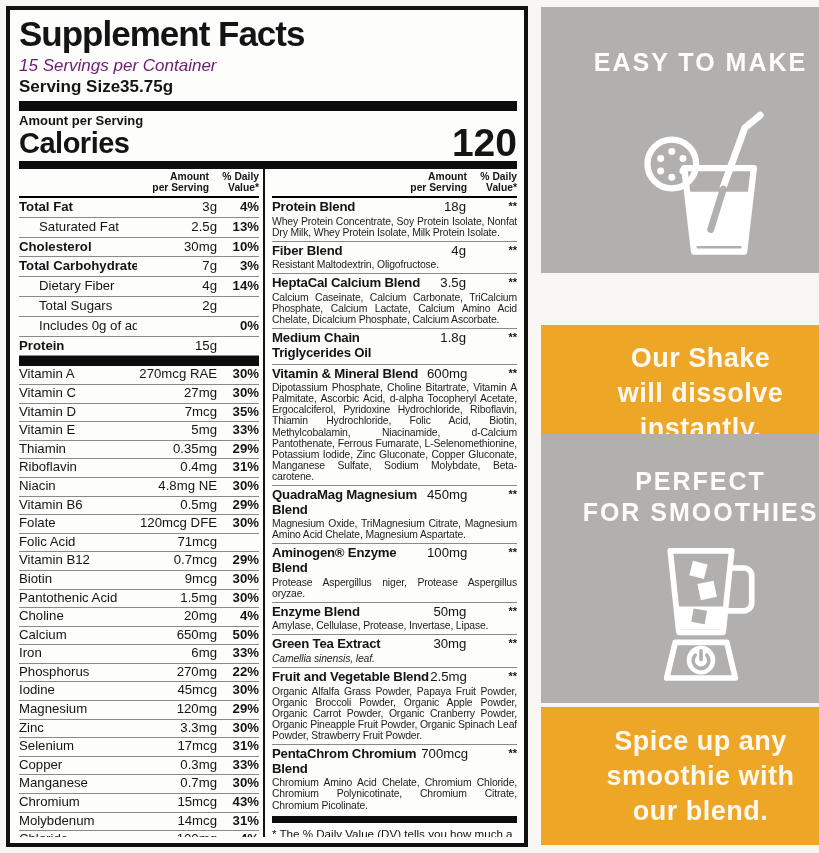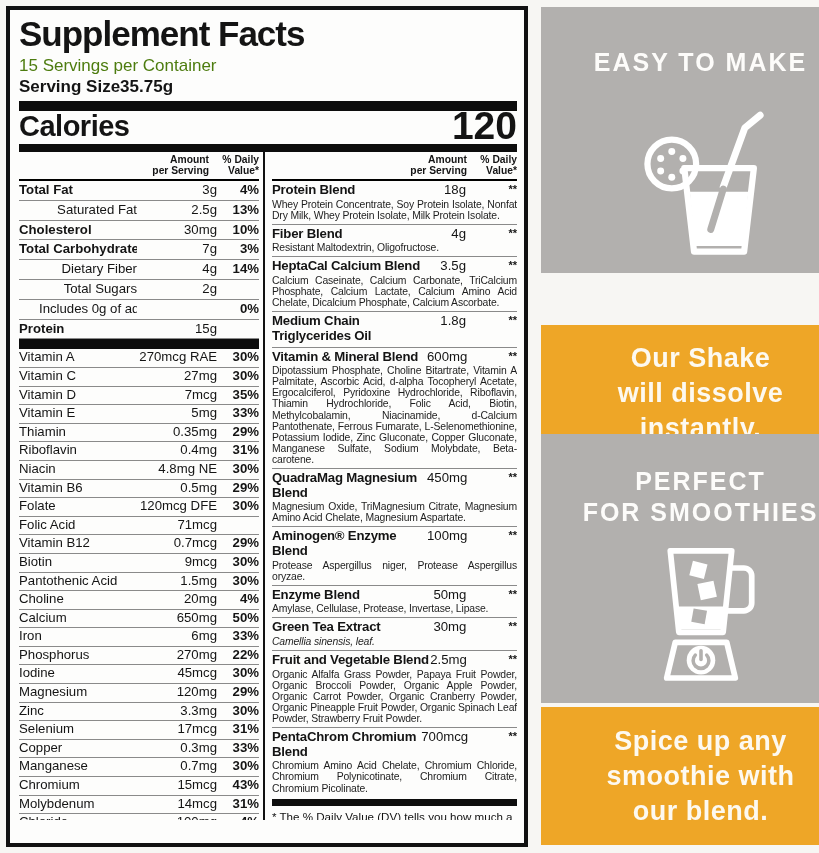--- a/index.html
+++ b/index.html
@@ -9,21 +9,21 @@
     font-family:"Liberation Sans","DejaVu Sans",sans-serif;
     color:#141414;overflow:hidden;
   }
   
   .facts{
     position:absolute;left:6px;top:6px;width:498px;height:831px;
     background:#fdfdfc;border:4px solid #111;padding:2px 7px 0 9px;
     overflow:hidden;
   }
   .ftitle{font-size:35px;font-weight:800;letter-spacing:-1px;line-height:40px;margin:2px 0 0 0;}
-  .servings{font-size:17px;line-height:21px;color:#4d7c0f;margin-top:1px;}
+  .servings{font-size:17px;line-height:21px;color:#701a75;margin-top:1px;font-style:italic;}
   .ssrow{display:flex;justify-content:flex-start;font-size:17px;font-weight:bold;margin:1px 0 4px 0;}
   .bar10{height:10px;background:#0d0d0d;}
   .bar8{height:8px;background:#0d0d0d;}
   .bar7{height:7px;background:#0d0d0d;margin:2px 0 1px 0;}
   .aps{font-size:13px;font-weight:bold;margin-top:3px;line-height:14px;}
   .calrow{display:flex;justify-content:space-between;align-items:flex-end;margin:0 0 3px 0;}
   .callabel{font-size:29px;font-weight:800;letter-spacing:-0.5px;line-height:30px;}
   .calval{font-size:39px;font-weight:800;line-height:30px;}
   .cols{display:flex;align-items:stretch;height:668px;}
   .colL{width:240px;overflow:hidden;}
@@ -31,21 +31,21 @@
   .colR{flex:1;padding-left:7px;overflow:hidden;}
   .col-head{display:flex;justify-content:flex-end;gap:10px;border-bottom:2.5px solid #000;
     padding:2px 0 3px 0;font-size:10.3px;font-weight:bold;line-height:11px;}
   .col-head .h1c{text-align:right;}
   .col-head .h2c{text-align:right;width:40px;}
   .row{display:flex;align-items:baseline;border-bottom:1px solid #8a8a8a;
     font-size:13.2px;height:17.6px;line-height:16.8px;}
   .rows-macro .row{height:18.8px;line-height:18px;}
   .nm{flex:1;white-space:nowrap;overflow:hidden;}
   .nm.b{font-weight:bold;}
-  .nm.ind{padding-left:20px;text-align:right;}
+  .nm.ind{padding-left:20px;}
   .amt{min-width:80px;text-align:right;white-space:nowrap;}
   .dv{width:42px;text-align:right;font-weight:bold;}
   .rows-micro .row:last-child{border-bottom:none;}
   
   .blend{border-bottom:1px solid #8a8a8a;padding:2px 0 3px 0;}
   .blend:last-of-type{border-bottom:none;}
   .blend-head{display:flex;align-items:flex-start;}
   .bt{width:164px;font-weight:bold;font-size:13.2px;line-height:14.6px;letter-spacing:-0.2px;}
   .bamt{flex:1;text-align:right;font-size:13.2px;line-height:14.6px;padding-right:27px;white-space:nowrap;}
   .bdv{width:24px;text-align:right;font-weight:bold;font-size:11px;line-height:13px;}
@@ -66,20 +66,21 @@
 <body>
 
 <div class="facts">
   <div class="ftitle">Supplement Facts</div>
   <div class="servings">15 Servings per Container</div>
   <div class="ssrow">
     <span>Serving Size</span>
     <span>35.75g</span>
   </div>
   <div class="bar10"></div>
+  <div class="aps">Amount per Serving</div>
   <div class="calrow">
     <span class="callabel">Calories</span>
     <span class="calval">120</span>
   </div>
   <div class="bar8"></div>
 
   <div class="cols">
 
     <div class="colL">
       <div class="col-head">

